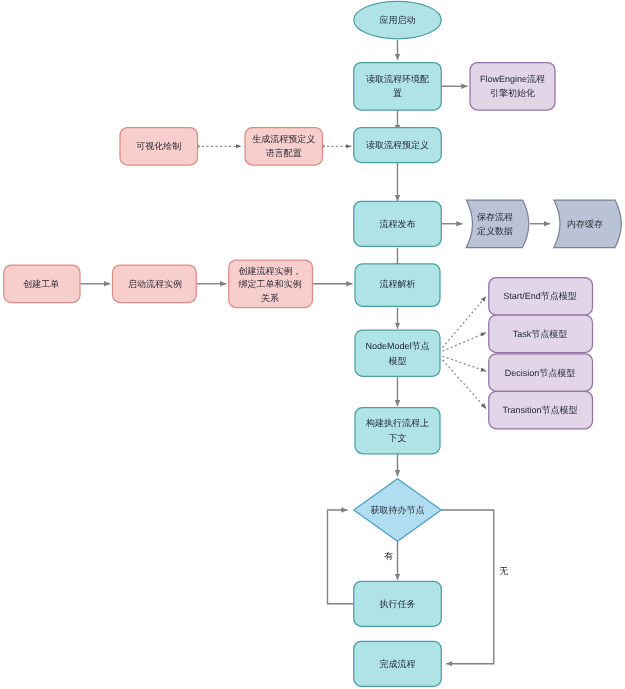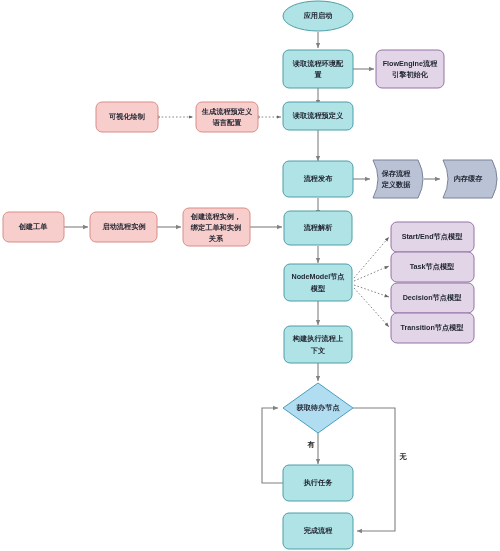--- a/index.html
+++ b/index.html
@@ -1,18 +1,18 @@
 <!DOCTYPE html>
 <html><head>
 <meta charset="utf-8">
 <style>
   html,body{margin:0;padding:0;background:#ffffff;}
   body{width:500px;height:551px;overflow:hidden;
        font-family:"Liberation Sans","DejaVu Sans",sans-serif;}
-  #canvas{position:relative;width:500px;height:551px;font-weight:bold;}
+  #canvas{position:relative;width:500px;height:551px;}
   svg{display:block;}
   .nodeText{font-size:7.2px;fill:#1f2430;dominant-baseline:middle;text-anchor:middle;}
   .edgeLabel{font-size:7.2px;fill:#222;dominant-baseline:middle;text-anchor:middle;}
   .shp{stroke-width:1;}
 </style>
 </head>
 <body>
 
 <div id="canvas">
 <svg width="500" height="551" viewBox="0 0 500 551" xmlns="http://www.w3.org/2000/svg">

